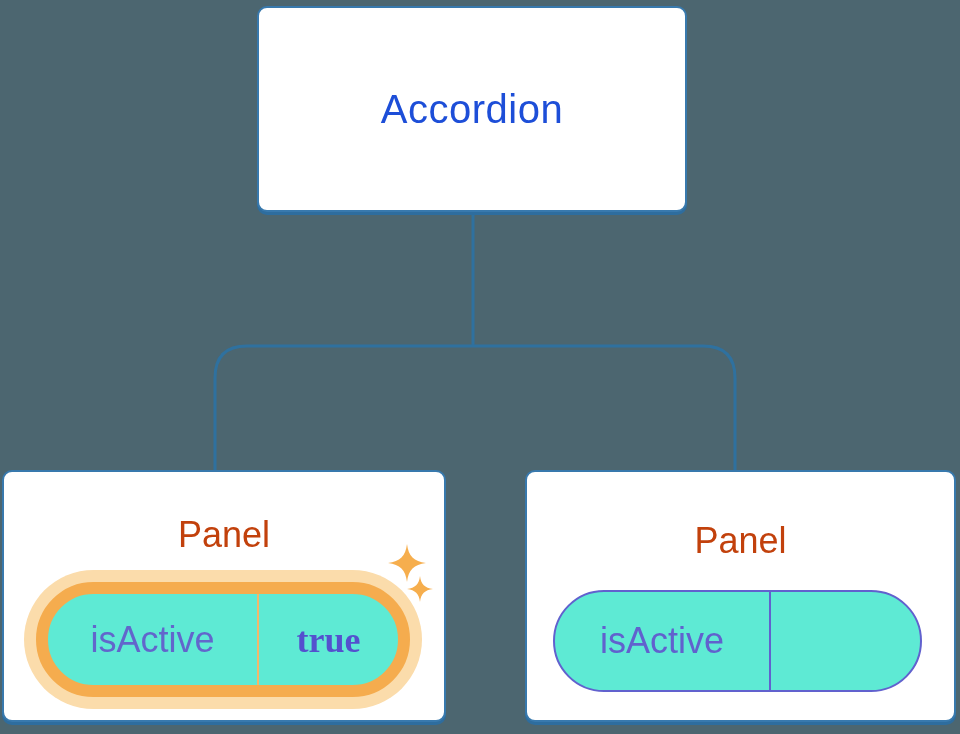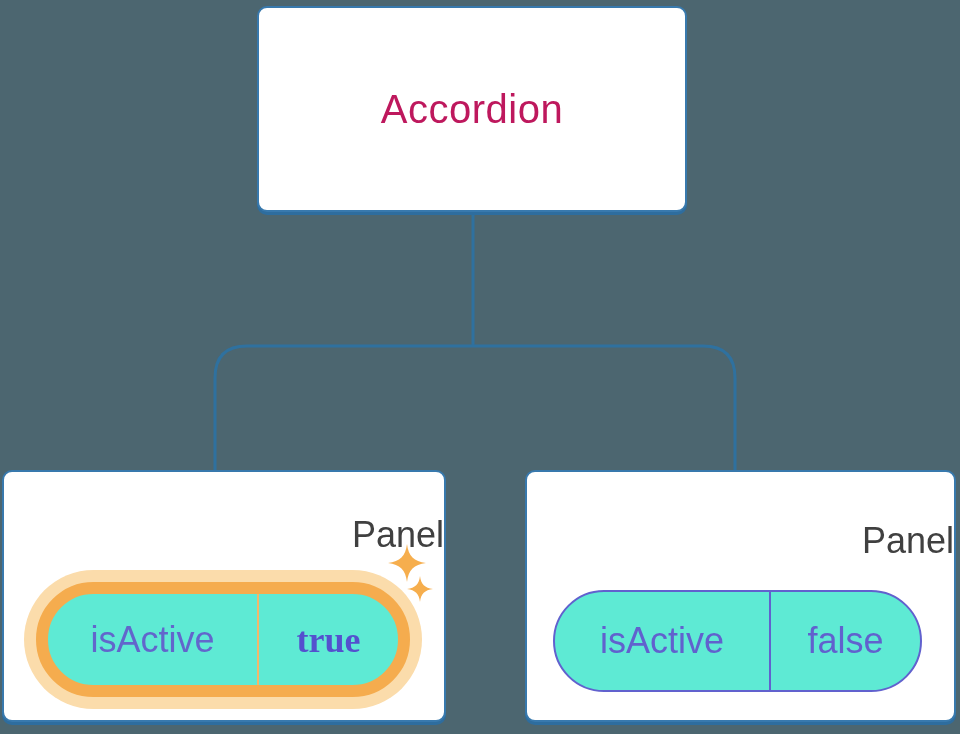--- a/index.html
+++ b/index.html
@@ -29,31 +29,31 @@
     border-radius: 10px;
     box-shadow: 0 3px 0 #2E6D9E;
     box-sizing: border-box;
     z-index: 1;
   }
   .node-root {
     left: 257px; top: 6px; width: 430px; height: 206px;
     display: flex; align-items: center; justify-content: center;
   }
   .node-label {
-    color: #be185d;
+    color: #1d4ed8;
     font-size: 40px;
     font-weight: 500;
     letter-spacing: 0.5px;
   }
   .panel-left  { left: 2px;   top: 470px; width: 444px; height: 252px; }
   .panel-right { left: 525px; top: 470px; width: 431px; height: 252px; }
   .panel-title {
     position: absolute; left: 0; width: 100%;
-    text-align: right;
-    color: #404040;
+    text-align: center;
+    color: #c2410c;
     font-size: 36px;
     font-weight: 500;
   }
   .panel-left  .panel-title { top: 42px; }
   .panel-right .panel-title { top: 48px; }
   .pill {
     position: absolute;
     background: #5eead4;
     border-radius: 999px;
     box-sizing: border-box;
@@ -118,17 +118,16 @@
   </svg>
   <svg class="sparkle sparkle-small" viewBox="0 0 100 100" aria-hidden="true">
     <path d="M50 0 C54 32 68 46 100 50 C68 54 54 68 50 100 C46 68 32 54 0 50 C32 46 46 32 50 0 Z"></path>
   </svg>
 
   <div class="node panel-right">
     <div class="panel-title">Panel</div>
     <div class="pill pill-inactive">
       <div class="pill-cell cell-key">isActive</div>
       <div class="pill-divider"></div>
-      <div class="pill-cell cell-value">false</div>
     </div>
   </div>
 
 </div>
 
 </body></html>

